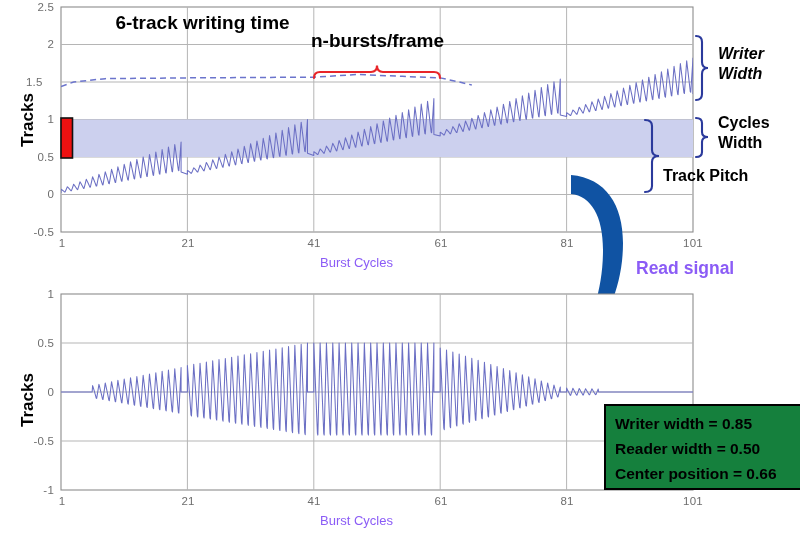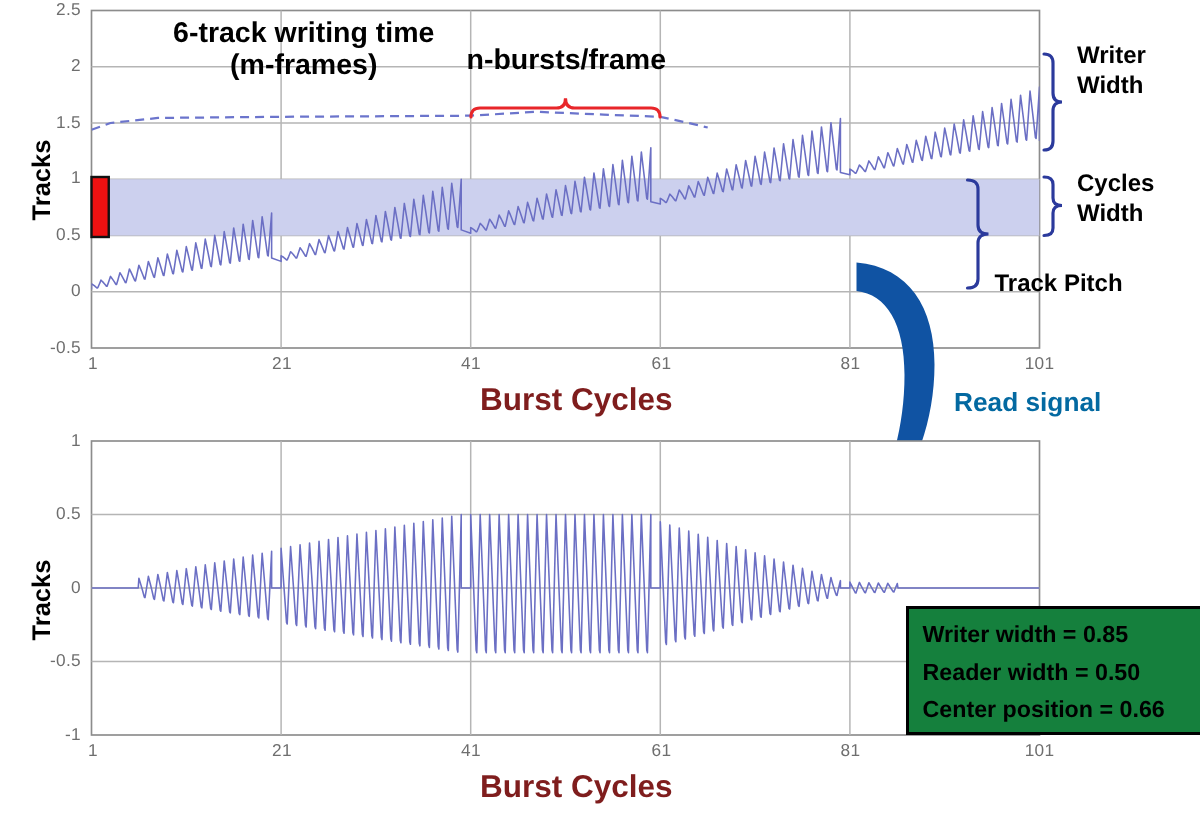--- a/index.html
+++ b/index.html
@@ -13,40 +13,40 @@
   svg.layer{position:absolute;left:0;top:0;width:800px;height:546px;overflow:visible;}
 
   
   .axis-tick{
     font-family:"Liberation Sans", sans-serif;
     font-size:11.5px;color:#6e6e6e;position:absolute;white-space:nowrap;
     letter-spacing:0.2px;
   }
   .axis-title{
     font-family:"Liberation Sans", sans-serif;
-    font-size:21px;font-weight:bold;color:#7f1d1d;position:absolute;white-space:nowrap;
+    font-size:13px;font-weight:normal;color:#8b5cf6;position:absolute;white-space:nowrap;
   }
   .y-axis-title{
     font-family:"Liberation Sans", sans-serif;
     font-size:17px;font-weight:bold;color:#000;position:absolute;white-space:nowrap;
     transform-origin:50% 50%;
   }
   .callout{
     font-family:"Liberation Sans", sans-serif;
     font-size:19px;font-weight:bold;color:#000;position:absolute;
     white-space:nowrap;line-height:1.12;text-align:center;
   }
   .bracket-label{
     font-family:"Liberation Sans", sans-serif;
     font-size:16px;font-weight:bold;color:#000;position:absolute;
     white-space:nowrap;line-height:1.25;
   }
   .readsig{
     font-family:"Liberation Sans", sans-serif;
-    font-size:17.5px;font-weight:bold;color:#0369a1;position:absolute;white-space:nowrap;
+    font-size:17.5px;font-weight:bold;color:#8b5cf6;position:absolute;white-space:nowrap;
   }
   
   .infobox{
     position:absolute;left:604px;top:404px;width:218px;height:86px;
     background:#15803d;border:2.5px solid #000;box-sizing:border-box;
     padding:5px 0 0 9px;
   }
   .infobox .row{
     font-family:"Liberation Sans", sans-serif;
     font-size:15.5px;font-weight:bold;color:#000;line-height:1.62;white-space:nowrap;
@@ -141,53 +141,52 @@
 
     <g clip-path="url(#clipBot)">
       <path id="botTrace" fill="none" stroke="#6b6fc4" stroke-width="1.05" stroke-linejoin="round" d="M 61.00 392.00 L 61.00 392.00 L 61.45 392.00 L 61.90 392.00 L 62.35 392.00 L 62.81 392.00 L 63.26 392.00 L 63.71 392.00 L 64.16 392.00 L 64.61 392.00 L 65.06 392.00 L 65.51 392.00 L 65.97 392.00 L 66.42 392.00 L 66.87 392.00 L 67.32 392.00 L 67.77 392.00 L 68.22 392.00 L 68.67 392.00 L 69.13 392.00 L 69.58 392.00 L 70.03 392.00 L 70.48 392.00 L 70.93 392.00 L 71.38 392.00 L 71.83 392.00 L 72.29 392.00 L 72.74 392.00 L 73.19 392.00 L 73.64 392.00 L 74.09 392.00 L 74.54 392.00 L 74.99 392.00 L 75.45 392.00 L 75.90 392.00 L 76.35 392.00 L 76.80 392.00 L 77.25 392.00 L 77.70 392.00 L 78.15 392.00 L 78.61 392.00 L 79.06 392.00 L 79.51 392.00 L 79.96 392.00 L 80.41 392.00 L 80.86 392.00 L 81.31 392.00 L 81.77 392.00 L 82.22 392.00 L 82.67 392.00 L 83.12 392.00 L 83.57 392.00 L 84.02 392.00 L 84.47 392.00 L 84.93 392.00 L 85.38 392.00 L 85.83 392.00 L 86.28 392.00 L 86.73 392.00 L 87.18 392.00 L 87.63 392.00 L 88.09 392.00 L 88.54 392.00 L 88.99 392.00 L 89.44 392.00 L 89.89 392.00 L 90.34 392.00 L 90.79 392.00 L 91.25 392.00 L 91.70 392.00 L 92.15 392.00 L 92.60 385.55 L 93.05 386.97 L 93.50 388.42 L 93.95 389.92 L 94.41 391.47 L 94.86 393.05 L 95.31 394.68 L 95.76 396.35 L 96.21 398.06 L 96.66 398.40 L 97.11 395.71 L 97.57 392.95 L 98.02 390.13 L 98.47 387.23 L 98.92 384.26 L 99.37 385.97 L 99.82 387.73 L 100.27 389.53 L 100.73 391.37 L 101.18 393.25 L 101.63 395.17 L 102.08 397.14 L 102.53 399.15 L 102.98 399.54 L 103.43 396.36 L 103.89 393.12 L 104.34 389.81 L 104.79 386.42 L 105.24 382.97 L 105.69 384.98 L 106.14 387.03 L 106.59 389.13 L 107.05 391.26 L 107.50 393.44 L 107.95 395.66 L 108.40 397.93 L 108.85 400.23 L 109.30 400.67 L 109.75 397.01 L 110.21 393.28 L 110.66 389.49 L 111.11 385.62 L 111.56 381.68 L 112.01 383.99 L 112.46 386.34 L 112.91 388.73 L 113.37 391.16 L 113.82 393.64 L 114.27 396.16 L 114.72 398.72 L 115.17 401.32 L 115.62 401.80 L 116.07 397.66 L 116.53 393.45 L 116.98 389.17 L 117.43 384.82 L 117.88 380.39 L 118.33 383.00 L 118.78 385.64 L 119.23 388.33 L 119.69 391.06 L 120.14 393.83 L 120.59 396.65 L 121.04 399.51 L 121.49 402.41 L 121.94 402.94 L 122.39 398.31 L 122.85 393.61 L 123.30 388.85 L 123.75 384.01 L 124.20 379.11 L 124.65 382.01 L 125.10 384.95 L 125.55 387.93 L 126.01 390.96 L 126.46 394.03 L 126.91 397.14 L 127.36 400.30 L 127.81 403.50 L 128.26 404.07 L 128.71 398.96 L 129.17 393.78 L 129.62 388.53 L 130.07 383.21 L 130.52 377.82 L 130.97 381.01 L 131.42 384.25 L 131.87 387.54 L 132.33 390.86 L 132.78 394.23 L 133.23 397.64 L 133.68 401.09 L 134.13 404.58 L 134.58 405.21 L 135.03 399.61 L 135.49 393.94 L 135.94 388.21 L 136.39 382.40 L 136.84 376.53 L 137.29 380.02 L 137.74 383.56 L 138.19 387.14 L 138.65 390.76 L 139.10 394.42 L 139.55 398.13 L 140.00 401.88 L 140.45 405.67 L 140.90 406.34 L 141.35 400.26 L 141.81 394.11 L 142.26 387.89 L 142.71 381.60 L 143.16 375.24 L 143.61 379.03 L 144.06 382.86 L 144.51 386.74 L 144.97 390.66 L 145.42 394.62 L 145.87 398.62 L 146.32 402.67 L 146.77 406.76 L 147.22 407.48 L 147.67 400.91 L 148.13 394.27 L 148.58 387.57 L 149.03 380.79 L 149.48 373.95 L 149.93 378.04 L 150.38 382.17 L 150.83 386.34 L 151.29 390.56 L 151.74 394.82 L 152.19 399.12 L 152.64 403.46 L 153.09 407.85 L 153.54 408.61 L 153.99 401.56 L 154.45 394.44 L 154.90 387.25 L 155.35 379.99 L 155.80 372.66 L 156.25 377.04 L 156.70 381.47 L 157.15 385.94 L 157.61 390.46 L 158.06 395.01 L 158.51 399.61 L 158.96 404.25 L 159.41 408.93 L 159.86 409.74 L 160.31 402.21 L 160.77 394.60 L 161.22 386.93 L 161.67 379.18 L 162.12 371.37 L 162.57 376.05 L 163.02 380.78 L 163.47 385.54 L 163.93 390.35 L 164.38 395.21 L 164.83 400.10 L 165.28 405.04 L 165.73 410.02 L 166.18 410.88 L 166.63 402.86 L 167.09 394.77 L 167.54 386.61 L 167.99 378.38 L 168.44 370.08 L 168.89 375.06 L 169.34 380.08 L 169.79 385.15 L 170.25 390.25 L 170.70 395.40 L 171.15 400.60 L 171.60 405.83 L 172.05 411.11 L 172.50 412.01 L 172.95 403.51 L 173.41 394.93 L 173.86 386.29 L 174.31 377.57 L 174.76 368.79 L 175.21 374.07 L 175.66 379.39 L 176.11 384.75 L 176.57 390.15 L 177.02 395.60 L 177.47 401.09 L 177.92 406.62 L 178.37 412.20 L 178.82 413.15 L 179.27 404.16 L 179.73 395.10 L 180.18 385.97 L 180.63 376.77 L 181.08 367.50 L 181.08 392.00 L 187.40 392.00 L 187.40 365.54 L 187.85 371.57 L 188.30 377.64 L 188.75 383.75 L 189.21 389.90 L 189.66 396.09 L 190.11 402.32 L 190.56 408.58 L 191.01 414.89 L 191.46 415.95 L 191.91 405.76 L 192.37 395.50 L 192.82 385.18 L 193.27 374.80 L 193.72 364.35 L 194.17 370.66 L 194.62 377.00 L 195.07 383.39 L 195.53 389.81 L 195.98 396.27 L 196.43 402.77 L 196.88 409.31 L 197.33 415.89 L 197.78 416.99 L 198.23 406.35 L 198.69 395.65 L 199.14 384.89 L 199.59 374.06 L 200.04 363.17 L 200.49 369.75 L 200.94 376.36 L 201.39 383.02 L 201.85 389.71 L 202.30 396.45 L 202.75 403.22 L 203.20 410.04 L 203.65 416.89 L 204.10 418.03 L 204.55 406.95 L 205.01 395.80 L 205.46 384.59 L 205.91 373.32 L 206.36 361.98 L 206.81 368.83 L 207.26 375.72 L 207.71 382.65 L 208.17 389.62 L 208.62 396.63 L 209.07 403.68 L 209.52 410.76 L 209.97 417.89 L 210.42 419.08 L 210.87 407.55 L 211.33 395.96 L 211.78 384.30 L 212.23 372.58 L 212.68 360.79 L 213.13 367.92 L 213.58 375.08 L 214.03 382.29 L 214.49 389.53 L 214.94 396.81 L 215.39 404.13 L 215.84 411.49 L 216.29 418.89 L 216.74 420.12 L 217.19 408.15 L 217.65 396.11 L 218.10 384.01 L 218.55 371.84 L 219.00 359.61 L 219.45 367.01 L 219.90 374.44 L 220.35 381.92 L 220.81 389.44 L 221.26 396.99 L 221.71 404.58 L 222.16 412.22 L 222.61 419.89 L 223.06 421.17 L 223.51 408.74 L 223.97 396.26 L 224.42 383.71 L 224.87 371.10 L 225.32 358.42 L 225.77 366.09 L 226.22 373.80 L 226.67 381.55 L 227.13 389.34 L 227.58 397.17 L 228.03 405.04 L 228.48 412.94 L 228.93 420.89 L 229.38 422.21 L 229.83 409.34 L 230.29 396.41 L 230.74 383.42 L 231.19 370.36 L 231.64 357.24 L 232.09 365.18 L 232.54 373.16 L 232.99 381.19 L 233.45 389.25 L 233.90 397.35 L 234.35 405.49 L 234.80 413.67 L 235.25 421.89 L 235.70 423.25 L 236.15 409.94 L 236.61 396.56 L 237.06 383.12 L 237.51 369.62 L 237.96 356.05 L 238.41 364.27 L 238.86 372.53 L 239.31 380.82 L 239.77 389.16 L 240.22 397.53 L 240.67 405.95 L 241.12 414.40 L 241.57 422.89 L 242.02 424.30 L 242.47 410.54 L 242.93 396.71 L 243.38 382.83 L 243.83 368.88 L 244.28 354.86 L 244.73 363.35 L 245.18 371.89 L 245.63 380.46 L 246.09 389.06 L 246.54 397.71 L 246.99 406.40 L 247.44 415.12 L 247.89 423.89 L 248.34 425.34 L 248.79 411.13 L 249.25 396.87 L 249.70 382.53 L 250.15 368.14 L 250.60 353.68 L 251.05 362.44 L 251.50 371.25 L 251.95 380.09 L 252.41 388.97 L 252.86 397.89 L 253.31 406.85 L 253.76 415.85 L 254.21 424.89 L 254.66 426.38 L 255.11 411.73 L 255.57 397.02 L 256.02 382.24 L 256.47 367.40 L 256.92 352.49 L 257.37 361.53 L 257.82 370.61 L 258.27 379.72 L 258.73 388.88 L 259.18 398.07 L 259.63 407.31 L 260.08 416.58 L 260.53 425.89 L 260.98 427.43 L 261.43 412.33 L 261.89 397.17 L 262.34 381.94 L 262.79 366.66 L 263.24 351.30 L 263.69 360.62 L 264.14 369.97 L 264.59 379.36 L 265.05 388.79 L 265.50 398.25 L 265.95 407.76 L 266.40 417.31 L 266.85 426.89 L 267.30 428.47 L 267.75 412.93 L 268.21 397.32 L 268.66 381.65 L 269.11 365.92 L 269.56 350.12 L 270.01 359.70 L 270.46 369.33 L 270.91 378.99 L 271.37 388.69 L 271.82 398.43 L 272.27 408.21 L 272.72 418.03 L 273.17 427.89 L 273.62 429.51 L 274.07 413.53 L 274.53 397.47 L 274.98 381.36 L 275.43 365.18 L 275.88 348.93 L 276.33 358.79 L 276.78 368.69 L 277.23 378.62 L 277.69 388.60 L 278.14 398.61 L 278.59 408.67 L 279.04 418.76 L 279.49 428.89 L 279.94 430.56 L 280.39 414.12 L 280.85 397.62 L 281.30 381.06 L 281.75 364.44 L 282.20 347.75 L 282.65 357.88 L 283.10 368.05 L 283.55 378.26 L 284.01 388.51 L 284.46 398.79 L 284.91 409.12 L 285.36 419.49 L 285.81 429.89 L 286.26 431.60 L 286.71 414.72 L 287.17 397.78 L 287.62 380.77 L 288.07 363.69 L 288.52 346.56 L 288.97 356.96 L 289.42 367.41 L 289.87 377.89 L 290.33 388.41 L 290.78 398.97 L 291.23 409.58 L 291.68 420.21 L 292.13 430.89 L 292.58 432.65 L 293.03 415.32 L 293.49 397.93 L 293.94 380.47 L 294.39 362.95 L 294.84 345.37 L 295.29 356.05 L 295.74 366.77 L 296.19 377.53 L 296.65 388.32 L 297.10 399.16 L 297.55 410.03 L 298.00 420.94 L 298.45 431.89 L 298.90 433.69 L 299.35 415.92 L 299.81 398.08 L 300.26 380.18 L 300.71 362.21 L 301.16 344.19 L 301.61 355.14 L 302.06 366.13 L 302.51 377.16 L 302.97 388.23 L 303.42 399.34 L 303.87 410.48 L 304.32 421.67 L 304.77 432.89 L 305.22 434.73 L 305.67 416.51 L 306.13 398.23 L 306.58 379.88 L 307.03 361.47 L 307.48 343.00 L 307.48 392.00 L 313.80 392.00 L 313.80 343.00 L 314.25 354.29 L 314.70 365.58 L 315.15 376.87 L 315.61 388.16 L 316.06 399.45 L 316.51 410.74 L 316.96 422.03 L 317.41 433.32 L 317.86 435.11 L 318.31 416.68 L 318.77 398.26 L 319.22 379.84 L 319.67 361.42 L 320.12 343.00 L 320.57 354.29 L 321.02 365.58 L 321.47 376.87 L 321.93 388.16 L 322.38 399.45 L 322.83 410.74 L 323.28 422.03 L 323.73 433.32 L 324.18 435.11 L 324.63 416.68 L 325.09 398.26 L 325.54 379.84 L 325.99 361.42 L 326.44 343.00 L 326.89 354.29 L 327.34 365.58 L 327.79 376.87 L 328.25 388.16 L 328.70 399.45 L 329.15 410.74 L 329.60 422.03 L 330.05 433.32 L 330.50 435.11 L 330.95 416.68 L 331.41 398.26 L 331.86 379.84 L 332.31 361.42 L 332.76 343.00 L 333.21 354.29 L 333.66 365.58 L 334.11 376.87 L 334.57 388.16 L 335.02 399.45 L 335.47 410.74 L 335.92 422.03 L 336.37 433.32 L 336.82 435.11 L 337.27 416.68 L 337.73 398.26 L 338.18 379.84 L 338.63 361.42 L 339.08 343.00 L 339.53 354.29 L 339.98 365.58 L 340.43 376.87 L 340.89 388.16 L 341.34 399.45 L 341.79 410.74 L 342.24 422.03 L 342.69 433.32 L 343.14 435.11 L 343.59 416.68 L 344.05 398.26 L 344.50 379.84 L 344.95 361.42 L 345.40 343.00 L 345.85 354.29 L 346.30 365.58 L 346.75 376.87 L 347.21 388.16 L 347.66 399.45 L 348.11 410.74 L 348.56 422.03 L 349.01 433.32 L 349.46 435.11 L 349.91 416.68 L 350.37 398.26 L 350.82 379.84 L 351.27 361.42 L 351.72 343.00 L 352.17 354.29 L 352.62 365.58 L 353.07 376.87 L 353.53 388.16 L 353.98 399.45 L 354.43 410.74 L 354.88 422.03 L 355.33 433.32 L 355.78 435.11 L 356.23 416.68 L 356.69 398.26 L 357.14 379.84 L 357.59 361.42 L 358.04 343.00 L 358.49 354.29 L 358.94 365.58 L 359.39 376.87 L 359.85 388.16 L 360.30 399.45 L 360.75 410.74 L 361.20 422.03 L 361.65 433.32 L 362.10 435.11 L 362.55 416.68 L 363.01 398.26 L 363.46 379.84 L 363.91 361.42 L 364.36 343.00 L 364.81 354.29 L 365.26 365.58 L 365.71 376.87 L 366.17 388.16 L 366.62 399.45 L 367.07 410.74 L 367.52 422.03 L 367.97 433.32 L 368.42 435.11 L 368.87 416.68 L 369.33 398.26 L 369.78 379.84 L 370.23 361.42 L 370.68 343.00 L 371.13 354.29 L 371.58 365.58 L 372.03 376.87 L 372.49 388.16 L 372.94 399.45 L 373.39 410.74 L 373.84 422.03 L 374.29 433.32 L 374.74 435.11 L 375.19 416.68 L 375.65 398.26 L 376.10 379.84 L 376.55 361.42 L 377.00 343.00 L 377.45 354.29 L 377.90 365.58 L 378.35 376.87 L 378.81 388.16 L 379.26 399.45 L 379.71 410.74 L 380.16 422.03 L 380.61 433.32 L 381.06 435.11 L 381.51 416.68 L 381.97 398.26 L 382.42 379.84 L 382.87 361.42 L 383.32 343.00 L 383.77 354.29 L 384.22 365.58 L 384.67 376.87 L 385.13 388.16 L 385.58 399.45 L 386.03 410.74 L 386.48 422.03 L 386.93 433.32 L 387.38 435.11 L 387.83 416.68 L 388.29 398.26 L 388.74 379.84 L 389.19 361.42 L 389.64 343.00 L 390.09 354.29 L 390.54 365.58 L 390.99 376.87 L 391.45 388.16 L 391.90 399.45 L 392.35 410.74 L 392.80 422.03 L 393.25 433.32 L 393.70 435.11 L 394.15 416.68 L 394.61 398.26 L 395.06 379.84 L 395.51 361.42 L 395.96 343.00 L 396.41 354.29 L 396.86 365.58 L 397.31 376.87 L 397.77 388.16 L 398.22 399.45 L 398.67 410.74 L 399.12 422.03 L 399.57 433.32 L 400.02 435.11 L 400.47 416.68 L 400.93 398.26 L 401.38 379.84 L 401.83 361.42 L 402.28 343.00 L 402.73 354.29 L 403.18 365.58 L 403.63 376.87 L 404.09 388.16 L 404.54 399.45 L 404.99 410.74 L 405.44 422.03 L 405.89 433.32 L 406.34 435.11 L 406.79 416.68 L 407.25 398.26 L 407.70 379.84 L 408.15 361.42 L 408.60 343.00 L 409.05 354.29 L 409.50 365.58 L 409.95 376.87 L 410.41 388.16 L 410.86 399.45 L 411.31 410.74 L 411.76 422.03 L 412.21 433.32 L 412.66 435.11 L 413.11 416.68 L 413.57 398.26 L 414.02 379.84 L 414.47 361.42 L 414.92 343.00 L 415.37 354.29 L 415.82 365.58 L 416.27 376.87 L 416.73 388.16 L 417.18 399.45 L 417.63 410.74 L 418.08 422.03 L 418.53 433.32 L 418.98 435.11 L 419.43 416.68 L 419.89 398.26 L 420.34 379.84 L 420.79 361.42 L 421.24 343.00 L 421.69 354.29 L 422.14 365.58 L 422.59 376.87 L 423.05 388.16 L 423.50 399.45 L 423.95 410.74 L 424.40 422.03 L 424.85 433.32 L 425.30 435.11 L 425.75 416.68 L 426.21 398.26 L 426.66 379.84 L 427.11 361.42 L 427.56 343.00 L 428.01 354.29 L 428.46 365.58 L 428.91 376.87 L 429.37 388.16 L 429.82 399.45 L 430.27 410.74 L 430.72 422.03 L 431.17 433.32 L 431.62 435.11 L 432.07 416.68 L 432.53 398.26 L 432.98 379.84 L 433.43 361.42 L 433.88 343.00 L 433.88 392.00 L 440.20 392.00 L 440.20 347.90 L 440.65 358.17 L 441.10 368.38 L 441.55 378.52 L 442.01 388.59 L 442.46 398.59 L 442.91 408.53 L 443.36 418.40 L 443.81 428.20 L 444.26 429.63 L 444.71 413.47 L 445.17 397.43 L 445.62 381.50 L 446.07 365.67 L 446.52 349.96 L 446.97 359.76 L 447.42 369.49 L 447.87 379.16 L 448.33 388.75 L 448.78 398.28 L 449.23 407.74 L 449.68 417.13 L 450.13 426.46 L 450.58 427.81 L 451.03 412.43 L 451.49 397.17 L 451.94 382.01 L 452.39 366.96 L 452.84 352.03 L 453.29 361.35 L 453.74 370.61 L 454.19 379.79 L 454.65 388.91 L 455.10 397.97 L 455.55 406.95 L 456.00 415.87 L 456.45 424.72 L 456.90 426.00 L 457.35 411.39 L 457.81 396.90 L 458.26 382.52 L 458.71 368.25 L 459.16 354.09 L 459.61 362.94 L 460.06 371.72 L 460.51 380.43 L 460.97 389.08 L 461.42 397.65 L 461.87 406.16 L 462.32 414.60 L 462.77 422.98 L 463.22 424.18 L 463.67 410.36 L 464.13 396.64 L 464.58 383.03 L 465.03 369.54 L 465.48 356.15 L 465.93 364.53 L 466.38 372.83 L 466.83 381.07 L 467.29 389.24 L 467.74 397.34 L 468.19 405.37 L 468.64 413.34 L 469.09 421.24 L 469.54 422.37 L 469.99 409.32 L 470.45 396.37 L 470.90 383.54 L 471.35 370.82 L 471.80 358.22 L 472.25 366.11 L 472.70 373.94 L 473.15 381.71 L 473.61 389.40 L 474.06 397.03 L 474.51 404.58 L 474.96 412.07 L 475.41 419.50 L 475.86 420.55 L 476.31 408.28 L 476.77 396.11 L 477.22 384.06 L 477.67 372.11 L 478.12 360.28 L 478.57 367.70 L 479.02 375.06 L 479.47 382.34 L 479.93 389.56 L 480.38 396.71 L 480.83 403.79 L 481.28 410.81 L 481.73 417.76 L 482.18 418.74 L 482.63 407.24 L 483.09 395.85 L 483.54 384.57 L 483.99 373.40 L 484.44 362.34 L 484.89 369.29 L 485.34 376.17 L 485.79 382.98 L 486.25 389.72 L 486.70 396.40 L 487.15 403.01 L 487.60 409.55 L 488.05 416.02 L 488.50 416.92 L 488.95 406.20 L 489.41 395.58 L 489.86 385.08 L 490.31 374.69 L 490.76 364.41 L 491.21 370.88 L 491.66 377.28 L 492.11 383.62 L 492.57 389.88 L 493.02 396.08 L 493.47 402.22 L 493.92 408.28 L 494.37 414.28 L 494.82 415.11 L 495.27 405.16 L 495.73 395.32 L 496.18 385.59 L 496.63 375.97 L 497.08 366.47 L 497.53 372.46 L 497.98 378.39 L 498.43 384.25 L 498.89 390.05 L 499.34 395.77 L 499.79 401.43 L 500.24 407.02 L 500.69 412.54 L 501.14 413.29 L 501.59 404.12 L 502.05 395.06 L 502.50 386.10 L 502.95 377.26 L 503.40 368.53 L 503.85 374.05 L 504.30 379.51 L 504.75 384.89 L 505.21 390.21 L 505.66 395.46 L 506.11 400.64 L 506.56 405.75 L 507.01 410.80 L 507.46 411.48 L 507.91 403.08 L 508.37 394.79 L 508.82 386.62 L 509.27 378.55 L 509.72 370.59 L 510.17 375.64 L 510.62 380.62 L 511.07 385.53 L 511.53 390.37 L 511.98 395.14 L 512.43 399.85 L 512.88 404.49 L 513.33 409.06 L 513.78 409.66 L 514.23 402.04 L 514.69 394.53 L 515.14 387.13 L 515.59 379.84 L 516.04 372.66 L 516.49 377.23 L 516.94 381.73 L 517.39 386.16 L 517.85 390.53 L 518.30 394.83 L 518.75 399.06 L 519.20 403.22 L 519.65 407.32 L 520.10 407.85 L 520.55 401.00 L 521.01 394.27 L 521.46 387.64 L 521.91 381.12 L 522.36 374.72 L 522.81 378.82 L 523.26 382.84 L 523.71 386.80 L 524.17 390.69 L 524.62 394.52 L 525.07 398.27 L 525.52 401.96 L 525.97 405.58 L 526.42 406.03 L 526.87 399.96 L 527.33 394.00 L 527.78 388.15 L 528.23 382.41 L 528.68 376.78 L 529.13 380.40 L 529.58 383.96 L 530.03 387.44 L 530.49 390.85 L 530.94 394.20 L 531.39 397.48 L 531.84 400.69 L 532.29 403.84 L 532.74 404.22 L 533.19 398.92 L 533.65 393.74 L 534.10 388.66 L 534.55 383.70 L 535.00 378.85 L 535.45 381.99 L 535.90 385.07 L 536.35 388.08 L 536.81 391.02 L 537.26 393.89 L 537.71 396.69 L 538.16 399.43 L 538.61 402.10 L 539.06 402.40 L 539.51 397.88 L 539.97 393.47 L 540.42 389.18 L 540.87 384.99 L 541.32 380.91 L 541.77 383.58 L 542.22 386.18 L 542.67 388.71 L 543.13 391.18 L 543.58 393.57 L 544.03 395.90 L 544.48 398.16 L 544.93 400.36 L 545.38 400.59 L 545.83 396.84 L 546.29 393.21 L 546.74 389.69 L 547.19 386.28 L 547.64 382.97 L 548.09 385.17 L 548.54 387.29 L 548.99 389.35 L 549.45 391.34 L 549.90 393.26 L 550.35 395.11 L 550.80 396.90 L 551.25 398.62 L 551.70 398.77 L 552.15 395.80 L 552.61 392.95 L 553.06 390.20 L 553.51 387.56 L 553.96 385.04 L 554.41 386.75 L 554.86 388.40 L 555.31 389.99 L 555.77 391.50 L 556.22 392.95 L 556.67 394.33 L 557.12 395.64 L 557.57 396.88 L 558.02 396.96 L 558.47 394.77 L 558.93 392.68 L 559.38 390.71 L 559.83 388.85 L 560.28 387.10 L 560.28 392.00 L 566.60 392.00 L 566.60 388.08 L 567.05 388.99 L 567.50 389.90 L 567.95 390.80 L 568.41 391.70 L 568.86 392.59 L 569.31 393.47 L 569.76 394.34 L 570.21 395.21 L 570.66 395.34 L 571.11 393.90 L 571.57 392.48 L 572.02 391.07 L 572.47 389.67 L 572.92 388.28 L 573.37 389.14 L 573.82 390.01 L 574.27 390.86 L 574.73 391.71 L 575.18 392.56 L 575.63 393.39 L 576.08 394.22 L 576.53 395.05 L 576.98 395.17 L 577.43 393.81 L 577.89 392.46 L 578.34 391.12 L 578.79 389.79 L 579.24 388.47 L 579.69 389.30 L 580.14 390.11 L 580.59 390.92 L 581.05 391.73 L 581.50 392.53 L 581.95 393.32 L 582.40 394.10 L 582.85 394.88 L 583.30 394.99 L 583.75 393.71 L 584.21 392.43 L 584.66 391.17 L 585.11 389.91 L 585.56 388.67 L 586.01 389.45 L 586.46 390.22 L 586.91 390.98 L 587.37 391.74 L 587.82 392.50 L 588.27 393.24 L 588.72 393.98 L 589.17 394.72 L 589.62 394.82 L 590.07 393.61 L 590.53 392.41 L 590.98 391.21 L 591.43 390.03 L 591.88 388.86 L 592.33 389.60 L 592.78 390.32 L 593.23 391.04 L 593.69 391.76 L 594.14 392.47 L 594.59 393.17 L 595.04 393.86 L 595.49 394.55 L 595.94 394.65 L 596.39 393.51 L 596.85 392.38 L 597.30 391.26 L 597.75 390.16 L 598.20 389.06 L 598.65 392.00 L 599.10 392.00 L 599.55 392.00 L 600.01 392.00 L 600.46 392.00 L 600.91 392.00 L 601.36 392.00 L 601.81 392.00 L 602.26 392.00 L 602.71 392.00 L 603.17 392.00 L 603.62 392.00 L 604.07 392.00 L 604.52 392.00 L 604.97 392.00 L 605.42 392.00 L 605.87 392.00 L 606.33 392.00 L 606.78 392.00 L 607.23 392.00 L 607.68 392.00 L 608.13 392.00 L 608.58 392.00 L 609.03 392.00 L 609.49 392.00 L 609.94 392.00 L 610.39 392.00 L 610.84 392.00 L 611.29 392.00 L 611.74 392.00 L 612.19 392.00 L 612.65 392.00 L 613.10 392.00 L 613.55 392.00 L 614.00 392.00 L 614.45 392.00 L 614.90 392.00 L 615.35 392.00 L 615.81 392.00 L 616.26 392.00 L 616.71 392.00 L 617.16 392.00 L 617.61 392.00 L 618.06 392.00 L 618.51 392.00 L 618.97 392.00 L 619.42 392.00 L 619.87 392.00 L 620.32 392.00 L 620.77 392.00 L 621.22 392.00 L 621.67 392.00 L 622.13 392.00 L 622.58 392.00 L 623.03 392.00 L 623.48 392.00 L 623.93 392.00 L 624.38 392.00 L 624.83 392.00 L 625.29 392.00 L 625.74 392.00 L 626.19 392.00 L 626.64 392.00 L 627.09 392.00 L 627.54 392.00 L 627.99 392.00 L 628.45 392.00 L 628.90 392.00 L 629.35 392.00 L 629.80 392.00 L 630.25 392.00 L 630.70 392.00 L 631.15 392.00 L 631.61 392.00 L 632.06 392.00 L 632.51 392.00 L 632.96 392.00 L 633.41 392.00 L 633.86 392.00 L 634.31 392.00 L 634.77 392.00 L 635.22 392.00 L 635.67 392.00 L 636.12 392.00 L 636.57 392.00 L 637.02 392.00 L 637.47 392.00 L 637.93 392.00 L 638.38 392.00 L 638.83 392.00 L 639.28 392.00 L 639.73 392.00 L 640.18 392.00 L 640.63 392.00 L 641.09 392.00 L 641.54 392.00 L 641.99 392.00 L 642.44 392.00 L 642.89 392.00 L 643.34 392.00 L 643.79 392.00 L 644.25 392.00 L 644.70 392.00 L 645.15 392.00 L 645.60 392.00 L 646.05 392.00 L 646.50 392.00 L 646.95 392.00 L 647.41 392.00 L 647.86 392.00 L 648.31 392.00 L 648.76 392.00 L 649.21 392.00 L 649.66 392.00 L 650.11 392.00 L 650.57 392.00 L 651.02 392.00 L 651.47 392.00 L 651.92 392.00 L 652.37 392.00 L 652.82 392.00 L 653.27 392.00 L 653.73 392.00 L 654.18 392.00 L 654.63 392.00 L 655.08 392.00 L 655.53 392.00 L 655.98 392.00 L 656.43 392.00 L 656.89 392.00 L 657.34 392.00 L 657.79 392.00 L 658.24 392.00 L 658.69 392.00 L 659.14 392.00 L 659.59 392.00 L 660.05 392.00 L 660.50 392.00 L 660.95 392.00 L 661.40 392.00 L 661.85 392.00 L 662.30 392.00 L 662.75 392.00 L 663.21 392.00 L 663.66 392.00 L 664.11 392.00 L 664.56 392.00 L 665.01 392.00 L 665.46 392.00 L 665.91 392.00 L 666.37 392.00 L 666.82 392.00 L 667.27 392.00 L 667.72 392.00 L 668.17 392.00 L 668.62 392.00 L 669.07 392.00 L 669.53 392.00 L 669.98 392.00 L 670.43 392.00 L 670.88 392.00 L 671.33 392.00 L 671.78 392.00 L 672.23 392.00 L 672.69 392.00 L 673.14 392.00 L 673.59 392.00 L 674.04 392.00 L 674.49 392.00 L 674.94 392.00 L 675.39 392.00 L 675.85 392.00 L 676.30 392.00 L 676.75 392.00 L 677.20 392.00 L 677.65 392.00 L 678.10 392.00 L 678.55 392.00 L 679.01 392.00 L 679.46 392.00 L 679.91 392.00 L 680.36 392.00 L 680.81 392.00 L 681.26 392.00 L 681.71 392.00 L 682.17 392.00 L 682.62 392.00 L 683.07 392.00 L 683.52 392.00 L 683.97 392.00 L 684.42 392.00 L 684.87 392.00 L 685.33 392.00 L 685.78 392.00 L 686.23 392.00 L 686.68 392.00 L 687.13 392.00 L 687.58 392.00 L 688.03 392.00 L 688.49 392.00 L 688.94 392.00 L 689.39 392.00 L 689.84 392.00 L 690.29 392.00 L 690.74 392.00 L 691.19 392.00 L 691.65 392.00 L 692.10 392.00 L 692.55 392.00 L 693.00 392.00 L 693.00 392.00"></path>
     </g>
   </svg>
 
   <div class="y-axis-title" style="left:-12px;top:110px;width:80px;text-align:center;transform:rotate(-90deg);">Tracks</div>
 
   <div class="axis-tick" style="left:26px;top:1px;width:28px;text-align:right;">2.5</div>
   <div class="axis-tick" style="left:26px;top:38px;width:28px;text-align:right;">2</div>
-  <div class="axis-tick" style="left:26px;top:76px;width:28px;text-align:right;">1.5</div>
+  <div class="axis-tick" style="left:26px;top:76px;width:28px;text-align:left;">1.5</div>
   <div class="axis-tick" style="left:26px;top:113px;width:28px;text-align:right;">1</div>
   <div class="axis-tick" style="left:26px;top:151px;width:28px;text-align:right;">0.5</div>
   <div class="axis-tick" style="left:26px;top:188px;width:28px;text-align:right;">0</div>
   <div class="axis-tick" style="left:20px;top:226px;width:34px;text-align:right;">-0.5</div>
 
   <div class="axis-tick" style="left:55px;top:237px;width:14px;text-align:center;">1</div>
   <div class="axis-tick" style="left:177px;top:237px;width:22px;text-align:center;">21</div>
   <div class="axis-tick" style="left:303px;top:237px;width:22px;text-align:center;">41</div>
   <div class="axis-tick" style="left:430px;top:237px;width:22px;text-align:center;">61</div>
   <div class="axis-tick" style="left:556px;top:237px;width:22px;text-align:center;">81</div>
   <div class="axis-tick" style="left:680px;top:237px;width:26px;text-align:center;">101</div>
 
   <div class="axis-title" style="left:320px;top:255px;">Burst Cycles</div>
 
   <div class="callout" style="left:85px;top:12px;width:235px;">
     <span>6-track writing time</span><br>
-    <span>(m-frames)</span>
   </div>
 
   <div class="callout" style="left:310px;top:30px;width:135px;">n-bursts/frame</div>
 
-  <div class="bracket-label" style="left:718px;top:28px;">
+  <div class="bracket-label" style="left:718px;top:44px;font-style:italic;">
     <span>Writer</span><br>
     <span>Width</span>
   </div>
 
   <div class="bracket-label" style="left:718px;top:113px;">
     <span>Cycles</span><br>
     <span>Width</span>
   </div>
 
-  <div class="bracket-label" style="left:663px;top:180px;">Track Pitch</div>
+  <div class="bracket-label" style="left:663px;top:166px;">Track Pitch</div>
 
   <div class="readsig" style="left:636px;top:258px;">Read signal</div>
 
   <div class="y-axis-title" style="left:-12px;top:390px;width:80px;text-align:center;transform:rotate(-90deg);">Tracks</div>
 
   <div class="axis-tick" style="left:26px;top:288px;width:28px;text-align:right;">1</div>
   <div class="axis-tick" style="left:26px;top:337px;width:28px;text-align:right;">0.5</div>
   <div class="axis-tick" style="left:26px;top:386px;width:28px;text-align:right;">0</div>
   <div class="axis-tick" style="left:20px;top:435px;width:34px;text-align:right;">-0.5</div>
   <div class="axis-tick" style="left:20px;top:484px;width:34px;text-align:right;">-1</div>

